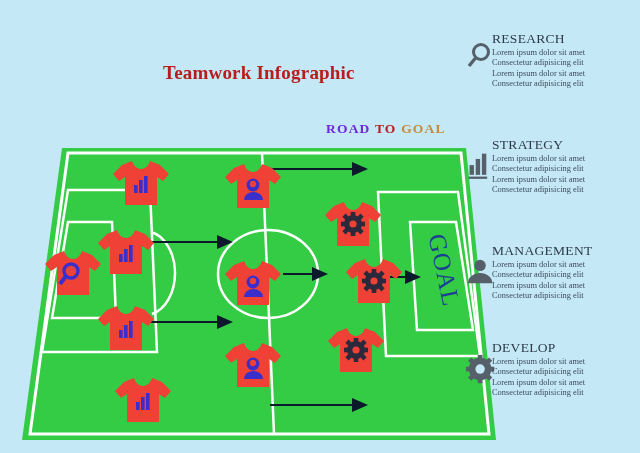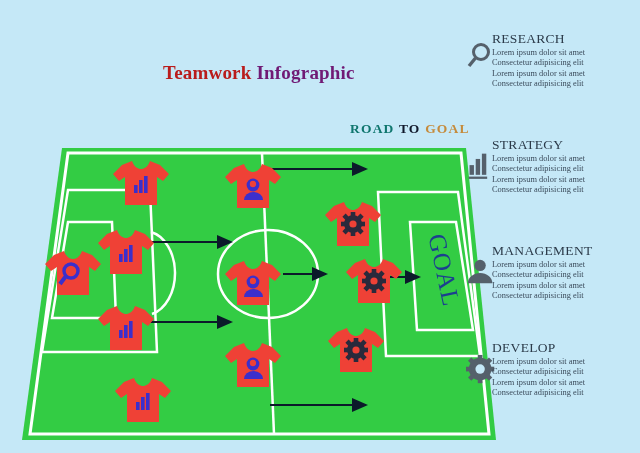--- a/index.html
+++ b/index.html
@@ -12,29 +12,29 @@
   }
   .stage{position:absolute;left:0;top:0;width:640px;height:453px;}
 
   
   .title{
     position:absolute;left:163px;top:62px;
     font-size:19px;font-weight:bold;letter-spacing:.2px;
     white-space:nowrap;
   }
   .title .t1{color:#b91c1c;}
-  .title .t2{color:#701a75;}
+  .title .t2{color:#b91c1c;}
 
   .road{
     position:absolute;left:326px;top:121px;
     font-size:13.5px;font-weight:bold;letter-spacing:1.2px;
     white-space:nowrap;
   }
-  .road .r1{color:#0f766e;margin-left:24px;}
-  .road .r2{color:#0f172a;}
+  .road .r1{color:#6d28d9;}
+  .road .r2{color:#b91c1c;}
   .road .r3{color:#c58b3c;}
 
   
   .pitch-wrap{position:absolute;left:0;top:0;width:500px;height:453px;}
   .pitch-svg{position:absolute;left:0;top:0;}
 
   
   .jersey{position:absolute;width:62px;height:56px;}
   .jersey svg{display:block;}
 

